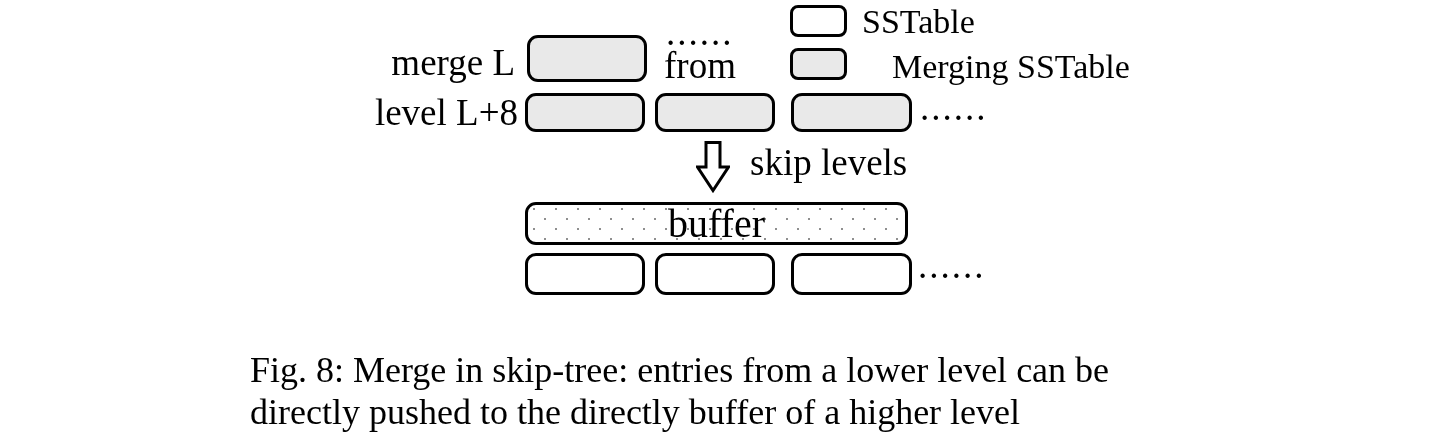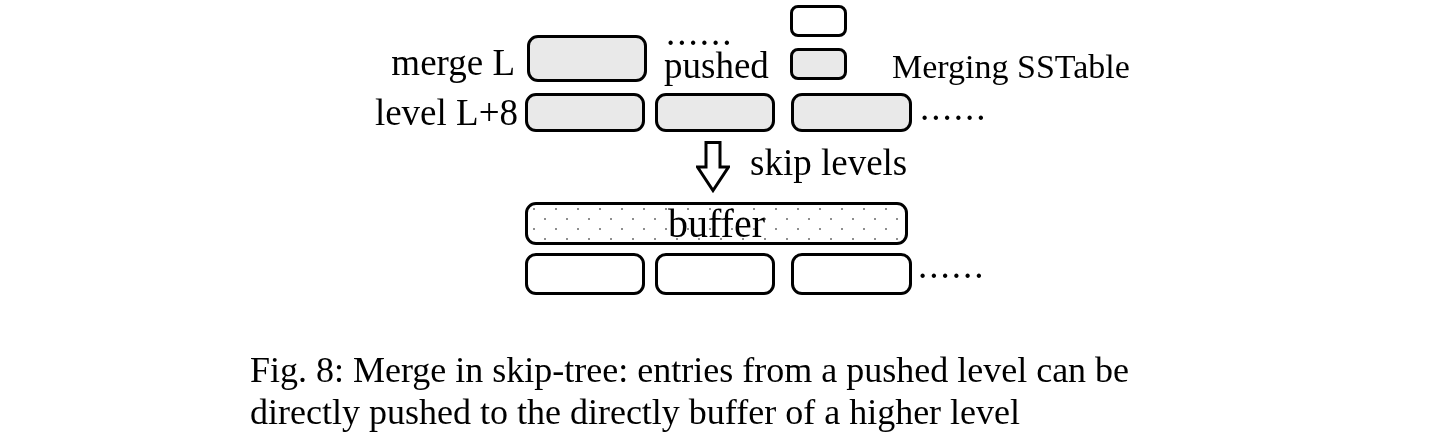--- a/index.html
+++ b/index.html
@@ -58,23 +58,24 @@
   }
 </style>
 </head>
 <body>
 
 <div class="figure-canvas">
 
   <div class="label right" style="left:380px; top:44px; width:135px;">merge L</div>
   <div class="box fill-gray" style="left:527px; top:35px; width:120px; height:47px;"></div>
   <div class="label dots" style="left:666px; top:14px;">......</div>
-  <div class="label" style="left:664px; top:47px;">pushed</div>
+  <div class="label" style="left:664px; top:47px;">from</div>
 
   <div class="box swatch fill-white" style="left:790px; top:5px; width:57px; height:32px;"></div>
+  <div class="label sm" style="left:862px; top:5px;">SSTable</div>
   <div class="box swatch fill-gray" style="left:790px; top:48px; width:57px; height:32px;"></div>
   <div class="label sm" style="left:892px; top:50px;">Merging SSTable</div>
 
   <div class="label right" style="left:360px; top:94px; width:158px;">level L+8</div>
   <div class="box fill-gray" style="left:525px; top:93px; width:120px; height:39px;"></div>
   <div class="box fill-gray" style="left:655px; top:93px; width:120px; height:39px;"></div>
   <div class="box fill-gray" style="left:791px; top:93px; width:121px; height:39px;"></div>
   <div class="label dots" style="left:920px; top:89px;">......</div>
 
   <div class="arrow-wrap" style="left:696px; top:141px;">
@@ -86,17 +87,17 @@
 
   <div class="buffer-box" style="left:525px; top:202px; width:383px; height:43px;">
     <span class="buffer-text">buffer</span>
   </div>
   <div class="box fill-white" style="left:525px; top:253px; width:120px; height:42px;"></div>
   <div class="box fill-white" style="left:655px; top:253px; width:120px; height:42px;"></div>
   <div class="box fill-white" style="left:791px; top:253px; width:121px; height:42px;"></div>
   <div class="label dots" style="left:918px; top:247px;">......</div>
 
   <div class="caption" style="left:250px; top:349px;">
-    <div>Fig. 8: Merge in skip-tree: entries from a pushed level can be</div>
+    <div>Fig. 8: Merge in skip-tree: entries from a lower level can be</div>
     <div>directly pushed to the directly buffer of a higher level</div>
   </div>
 
 </div>
 
 </body></html>

